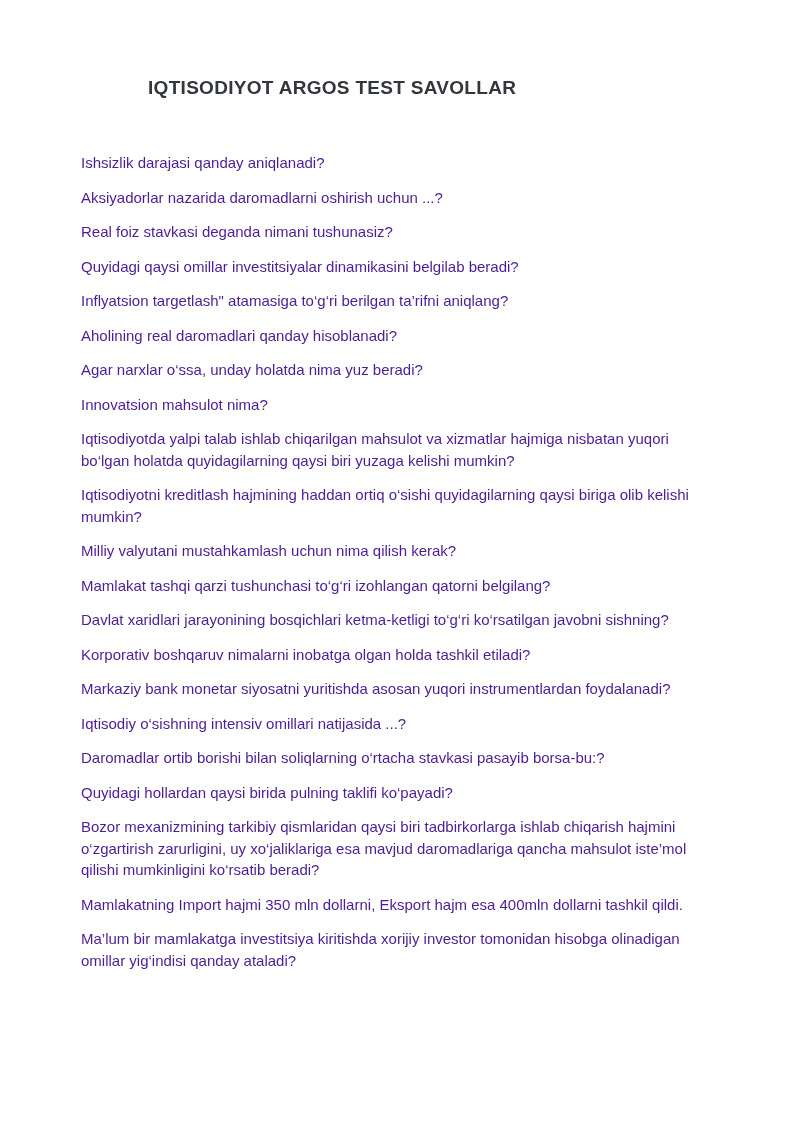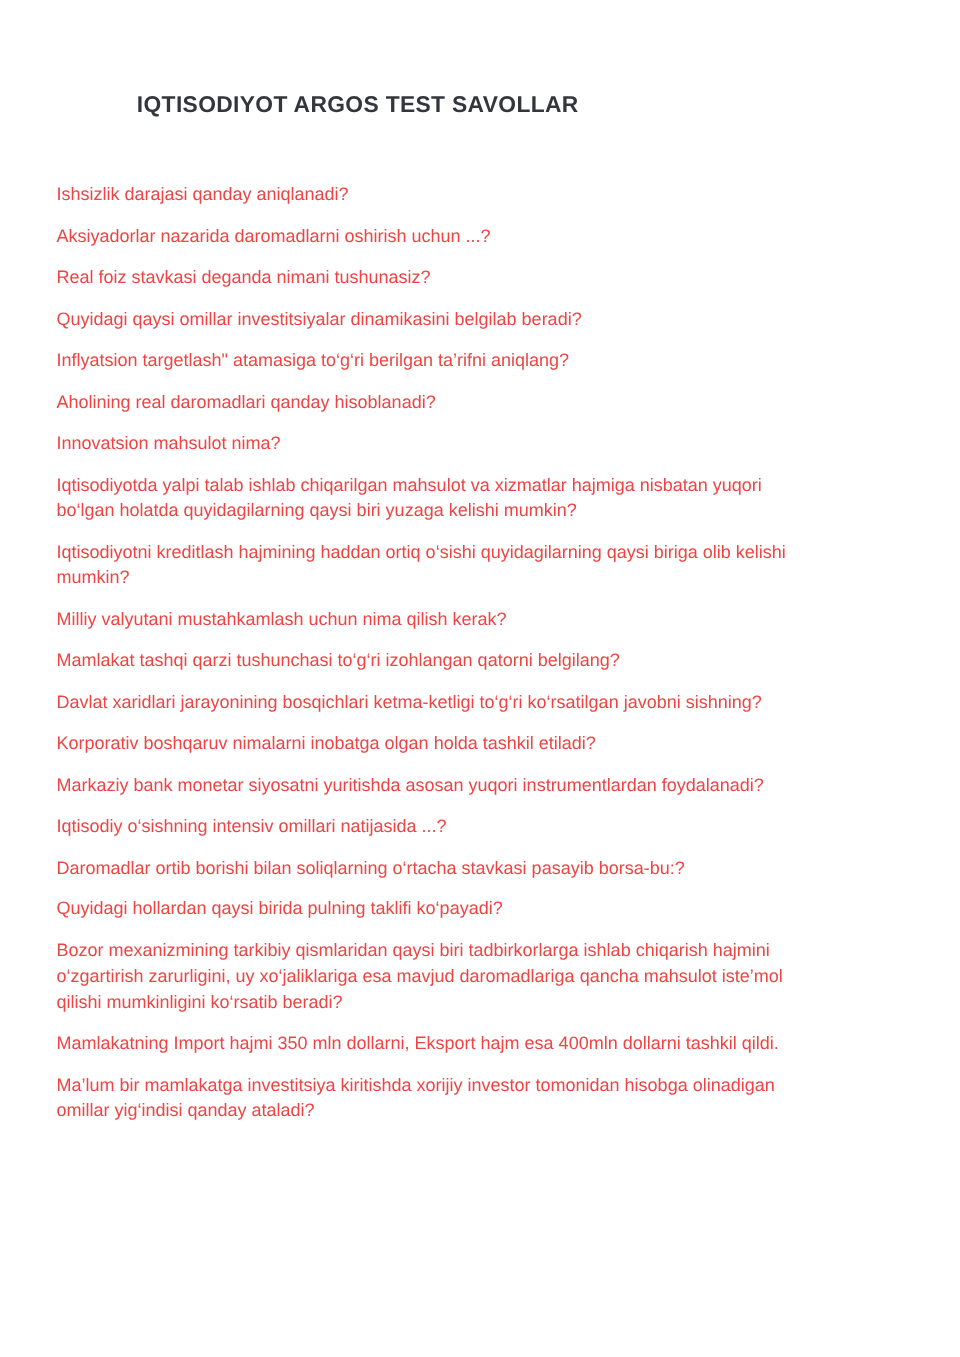--- a/index.html
+++ b/index.html
@@ -6,21 +6,21 @@
     margin: 0;
     padding: 0;
     background: #ffffff;
   }
   .page {
     position: relative;
     width: 800px;
     height: 1131px;
     background: #ffffff;
     box-sizing: border-box;
-    padding: 76px 59px 0 47px;
+    padding: 76px 59px 0 81px;
     overflow: hidden;
     font-family: "Liberation Sans", "DejaVu Sans", sans-serif;
     color: #3b3f43;
   }
   .doc-title {
     margin: 0 0 0 67px;
     font-size: 19px;
     line-height: 24px;
     font-weight: bold;
     color: #33373b;
@@ -28,35 +28,36 @@
   }
   .questions {
     margin-top: 52px;
     width: 628px;
   }
   .question {
     margin: 0 0 13px 0;
     font-size: 15px;
     line-height: 21.5px;
     font-weight: normal;
-    color: #ef4444;
+    color: #4c1d95;
   }
 </style>
 </head>
 <body>
 
 <div class="page">
   <h1 class="doc-title">IQTISODIYOT ARGOS TEST SAVOLLAR</h1>
   <div class="questions">
       <p class="question">Ishsizlik darajasi qanday aniqlanadi?</p>
       <p class="question">Aksiyadorlar nazarida daromadlarni oshirish uchun ...?</p>
       <p class="question">Real foiz stavkasi deganda nimani tushunasiz?</p>
       <p class="question">Quyidagi qaysi omillar investitsiyalar dinamikasini belgilab beradi?</p>
       <p class="question">Inflyatsion targetlash" atamasiga to‘g‘ri berilgan ta’rifni aniqlang?</p>
       <p class="question">Aholining real daromadlari qanday hisoblanadi?</p>
+      <p class="question">Agar narxlar o‘ssa, unday holatda nima yuz beradi?</p>
       <p class="question">Innovatsion mahsulot nima?</p>
       <p class="question">Iqtisodiyotda yalpi talab ishlab chiqarilgan mahsulot va xizmatlar hajmiga nisbatan yuqori bo‘lgan holatda quyidagilarning qaysi biri yuzaga kelishi mumkin?</p>
       <p class="question">Iqtisodiyotni kreditlash hajmining haddan ortiq o‘sishi quyidagilarning qaysi biriga olib kelishi mumkin?</p>
       <p class="question">Milliy valyutani mustahkamlash uchun nima qilish kerak?</p>
       <p class="question">Mamlakat tashqi qarzi tushunchasi to‘g‘ri izohlangan qatorni belgilang?</p>
       <p class="question">Davlat xaridlari jarayonining bosqichlari ketma-ketligi to‘g‘ri ko‘rsatilgan javobni sishning?</p>
       <p class="question">Korporativ boshqaruv nimalarni inobatga olgan holda tashkil etiladi?</p>
       <p class="question">Markaziy bank monetar siyosatni yuritishda asosan yuqori instrumentlardan foydalanadi?</p>
       <p class="question">Iqtisodiy o‘sishning intensiv omillari natijasida ...?</p>
       <p class="question">Daromadlar ortib borishi bilan soliqlarning o‘rtacha stavkasi pasayib borsa-bu:?</p>

